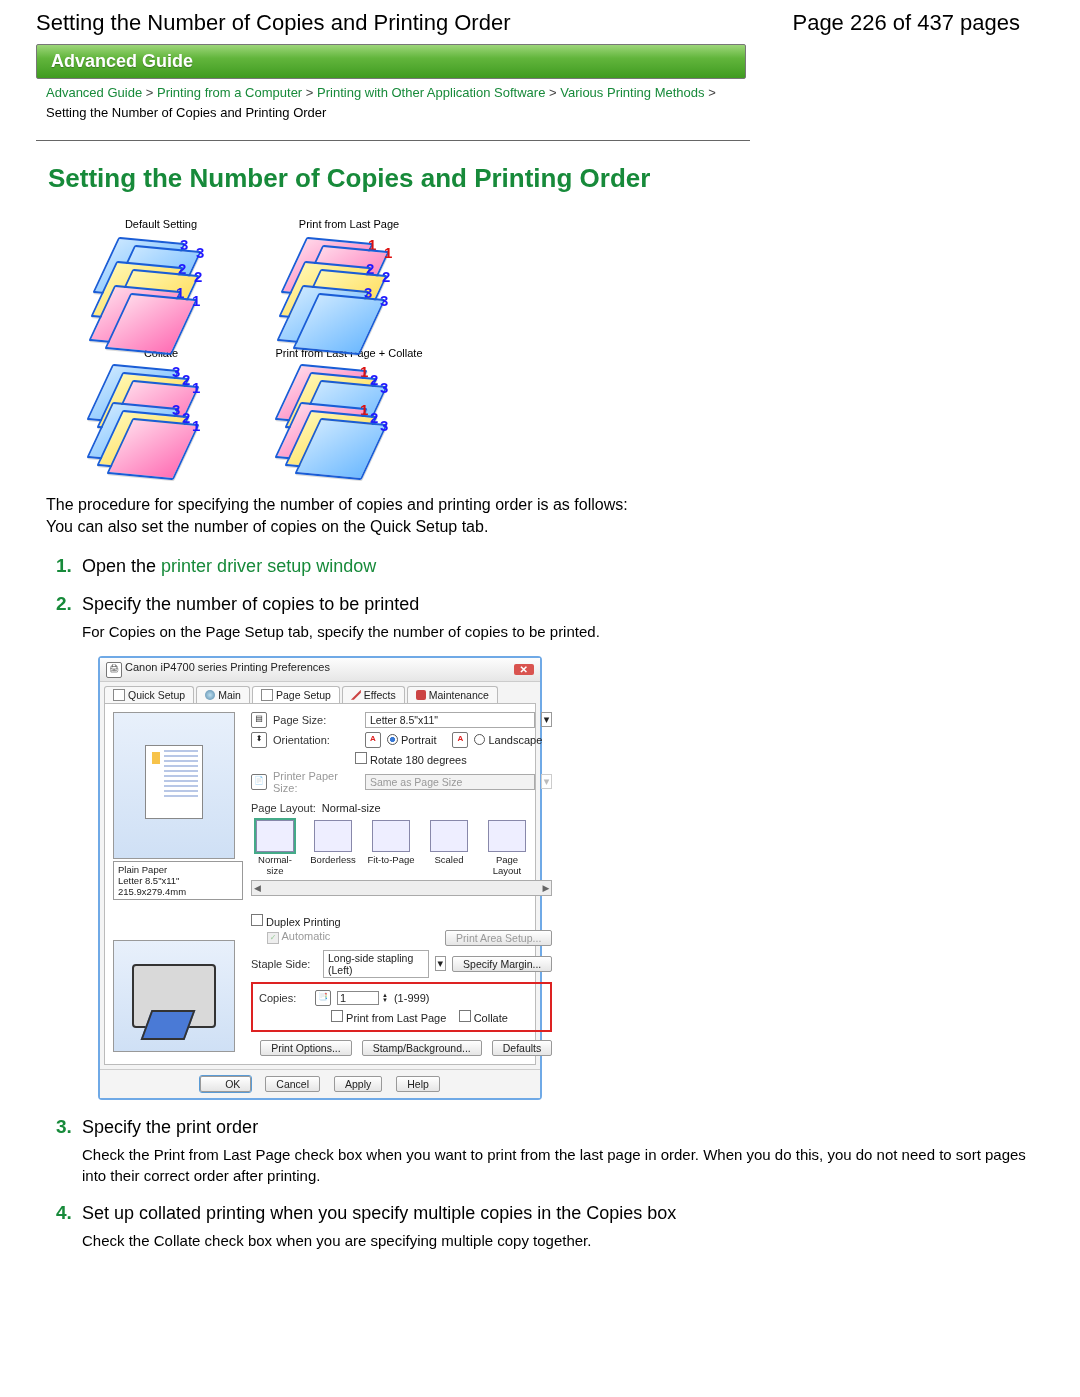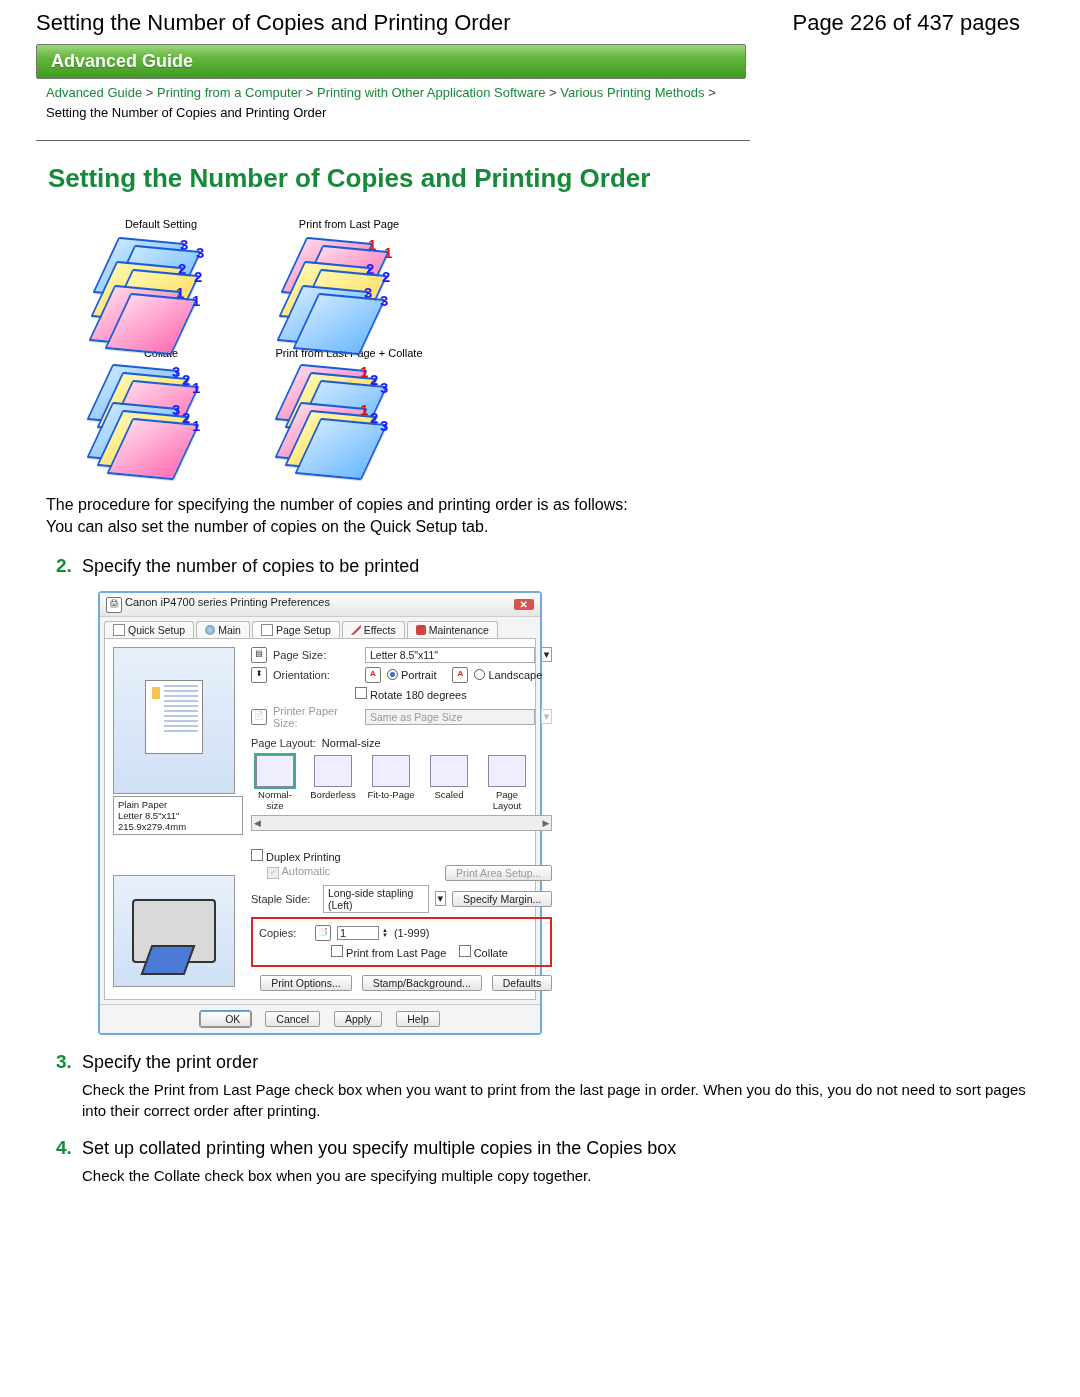--- a/index.html
+++ b/index.html
@@ -227,22 +227,29 @@
   </tbody>
     </table>
 
   <p class="para">
     <span>The procedure for specifying the number of copies and printing order is as follows:</span><br>
     <span>You can also set the number of copies on the Quick Setup tab.</span>
   </p>
 
   <ol class="steps">
     <li>
+      <span class="step-num">1.</span>
+      <span class="step-title">
+        <span>Open the </span><a href="#">printer driver setup window</a>
+      </span>
+    </li>
+    <li>
       <span class="step-num">2.</span>
       <span class="step-title">Specify the number of copies to be printed</span>
+      <div class="step-body">For Copies on the Page Setup tab, specify the number of copies to be printed.</div>
 
       
       <div class="dlg">
         <div class="dlg-title">
           <span><span class="dlg-icn">🖨</span> <span>Canon iP4700 series Printing Preferences</span></span>
           <span class="dlg-close">✕</span>
         </div>
         <div class="dlg-tabs">
           <div class="dlg-tab">
               <span class="micro-icon" style="background:#fff;border:1px solid #888;"></span>

